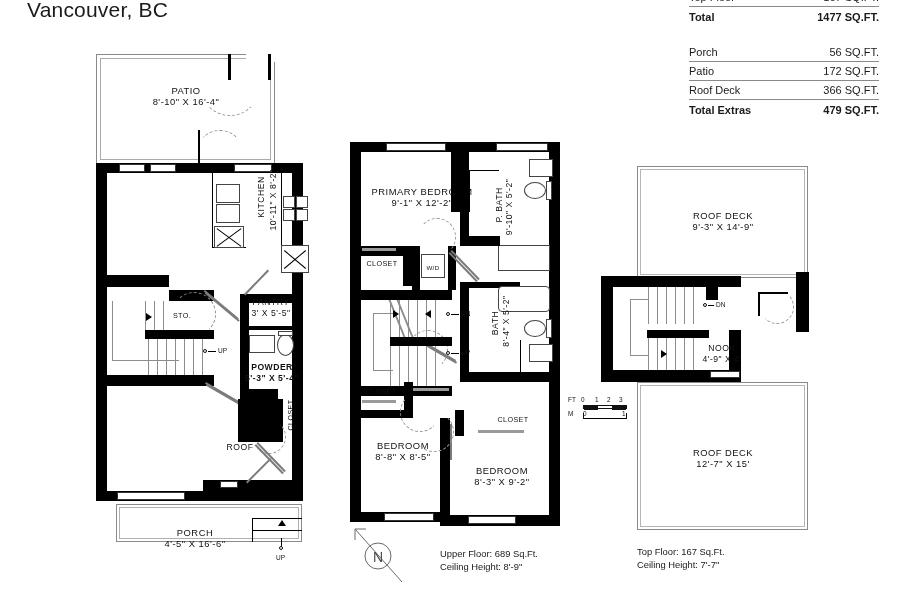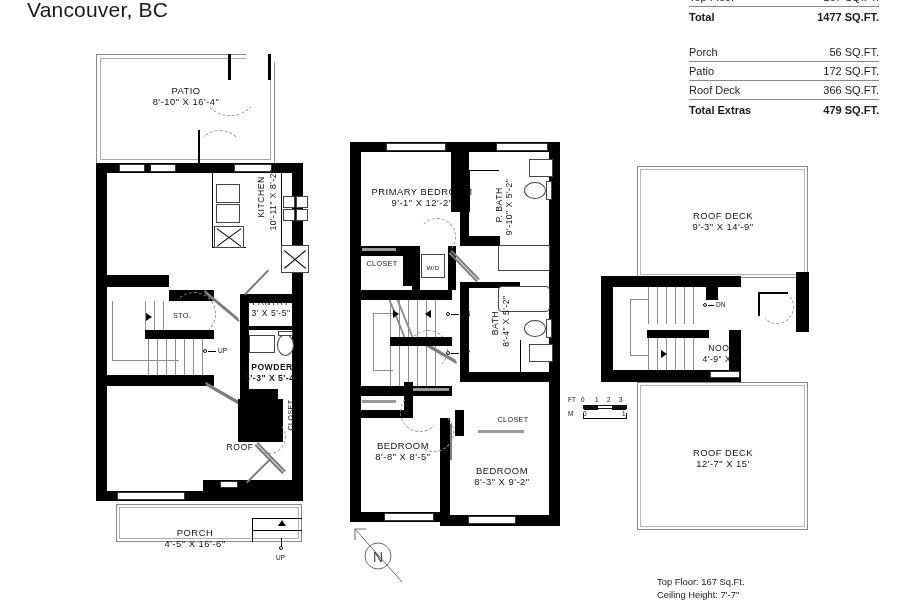--- a/index.html
+++ b/index.html
@@ -406,20 +406,24 @@
   <div class="lbl sm" style="left:490px;top:414px;width:46px;">
     <span>CLOSET</span>
   </div>
   <div class="doorarc" style="left:414px;top:412px;width:40px;height:40px;border-color:transparent;border-bottom-color:#999;border-right-color:#999;"></div>
 
   <div class="lbl big" style="left:452px;top:465px;width:100px;">
     <span>BEDROOM</span><br>
     <span>8'-3" X 9'-2"</span>
   </div>
 
+  <div class="note" style="left:440px;top:548px;">
+    <div>Upper Floor: 689 Sq.Ft.</div>
+    <div>Ceiling Height: 8'-9"</div>
+  </div>
 </div>
 
 <div class="plan" id="top-floor" style="left:0;top:0;width:910px;height:606px;">
 
   <div class="ol" style="left:637px;top:166px;width:171px;height:112px;"></div>
   <div class="ol" style="left:640px;top:169px;width:165px;height:106px;border-color:#b5b5b5;"></div>
   <div class="lbl big" style="left:672px;top:210px;width:102px;">
     <span>ROOF DECK</span><br>
     <span>9'-3" X 14'-9"</span>
   </div>
@@ -461,21 +465,21 @@
   <div class="tl" style="left:758px;top:292px;width:2px;height:24px;"></div>
   <div class="doorarc" style="left:760px;top:290px;width:34px;height:34px;border-color:transparent;border-bottom-color:#999;border-right-color:#999;"></div>
 
   <div class="ol" style="left:637px;top:382px;width:171px;height:148px;"></div>
   <div class="ol" style="left:640px;top:385px;width:165px;height:142px;border-color:#b5b5b5;"></div>
   <div class="lbl big" style="left:672px;top:447px;width:102px;">
     <span>ROOF DECK</span><br>
     <span>12'-7" X 15'</span>
   </div>
 
-  <div class="note" style="left:637px;top:576px;margin-left:20px;">
+  <div class="note" style="left:637px;top:546px;">
     <div>Top Floor: 167 Sq.Ft.</div>
     <div>Ceiling Height: 7'-7"</div>
   </div>
 </div>
 
 <div id="scalebar">
   <div class="sb-txt" style="left:0;top:0;">FT</div>
   <div class="sb-txt" style="left:13px;top:0;">0</div>
   <div class="sb-txt" style="left:27px;top:0;">1</div>
   <div class="sb-txt" style="left:39px;top:0;">2</div>

